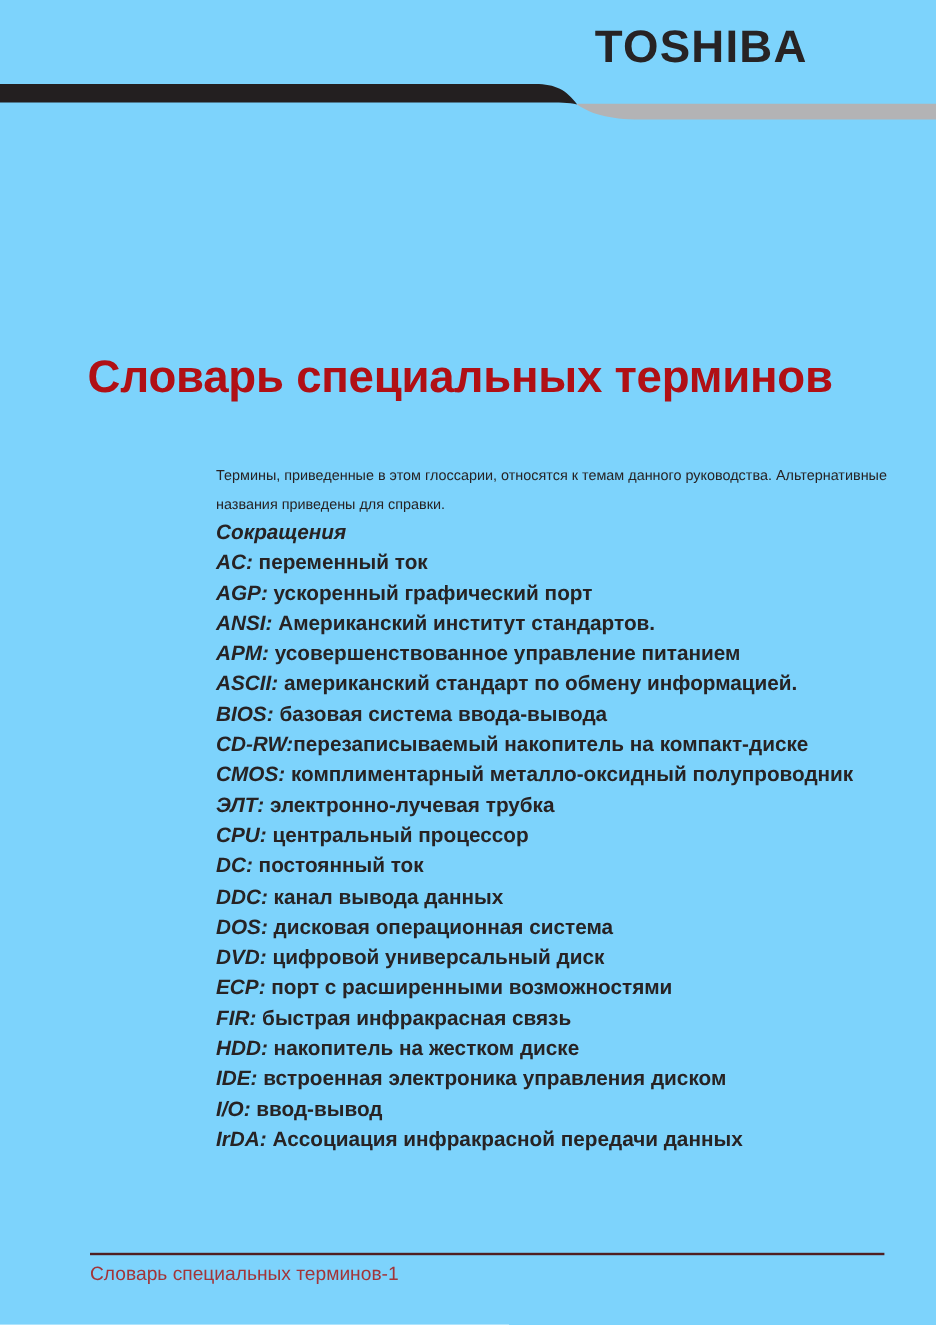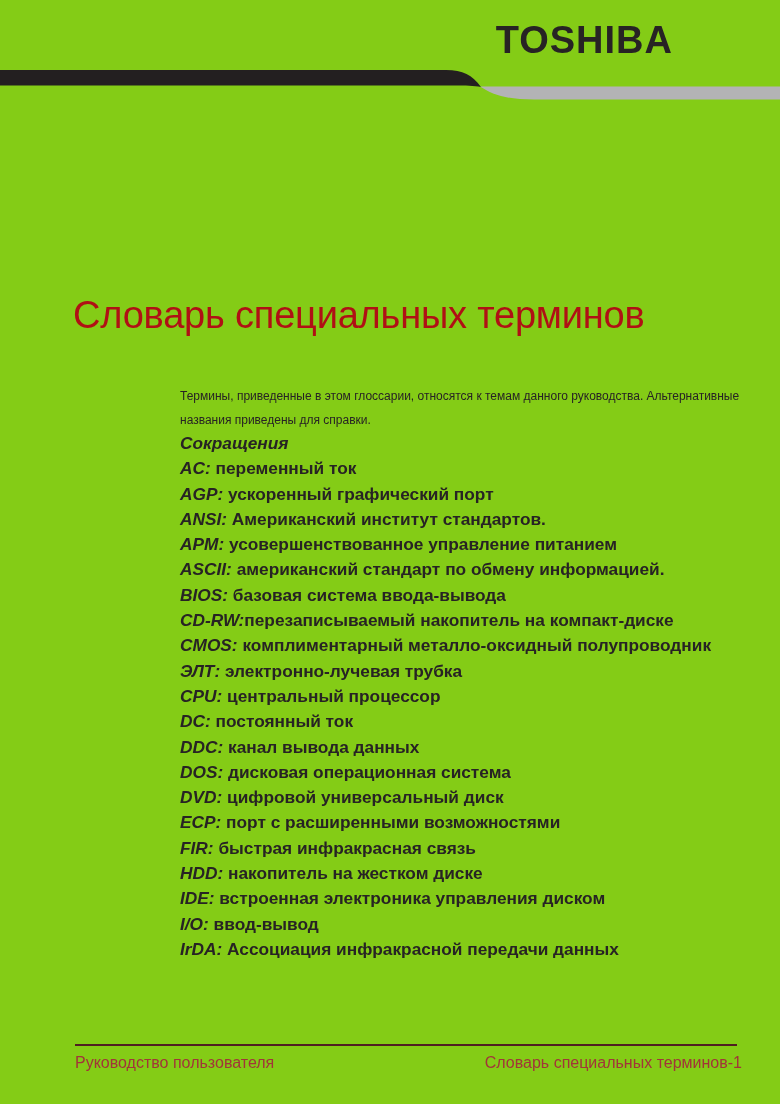--- a/index.html
+++ b/index.html
@@ -1,20 +1,20 @@
 <!DOCTYPE html>
 <html><head>
 <meta charset="utf-8">
 <style>
   html, body { margin: 0; padding: 0; background: #ffffff; }
   .page {
     position: relative;
     width: 780px;
     height: 1104px;
-    background: #84cc16;
+    background: #7dd3fc;
     font-family: "Liberation Sans", sans-serif;
     overflow: hidden;
   }
   .logo {
     position: absolute;
     top: 20px;
     right: 107px;
     font-size: 38px;
     font-weight: bold;
     letter-spacing: 1px;
@@ -29,21 +29,21 @@
     height: 50px;
     display: block;
   }
   .title {
     position: absolute;
     left: 73px;
     top: 294px;
     margin: 0;
     font-size: 38px;
     line-height: 42px;
-    font-weight: normal;
+    font-weight: bold;
     letter-spacing: -0.2px;
     color: #b01015;
   }
   .intro {
     position: absolute;
     left: 180px;
     top: 385px;
     width: 560px;
     margin: 0;
     font-size: 12px;
@@ -124,17 +124,16 @@
       <div class="g-line"><span class="term">FIR:</span><span class="def"> быстрая инфракрасная связь</span></div>
       <div class="g-line"><span class="term">HDD:</span><span class="def"> накопитель на жестком диске</span></div>
       <div class="g-line"><span class="term">IDE:</span><span class="def"> встроенная электроника управления диском</span></div>
       <div class="g-line"><span class="term">I/O:</span><span class="def"> ввод-вывод</span></div>
       <div class="g-line"><span class="term">IrDA:</span><span class="def"> Ассоциация инфракрасной передачи данных</span></div>
     </div>
 
   <div class="footer-rule"></div>
 
   <div class="footer">
-    <span>Руководство пользователя</span>
     <span>Словарь специальных терминов-1</span>
   </div>
 
 </div>
 
 </body></html>

